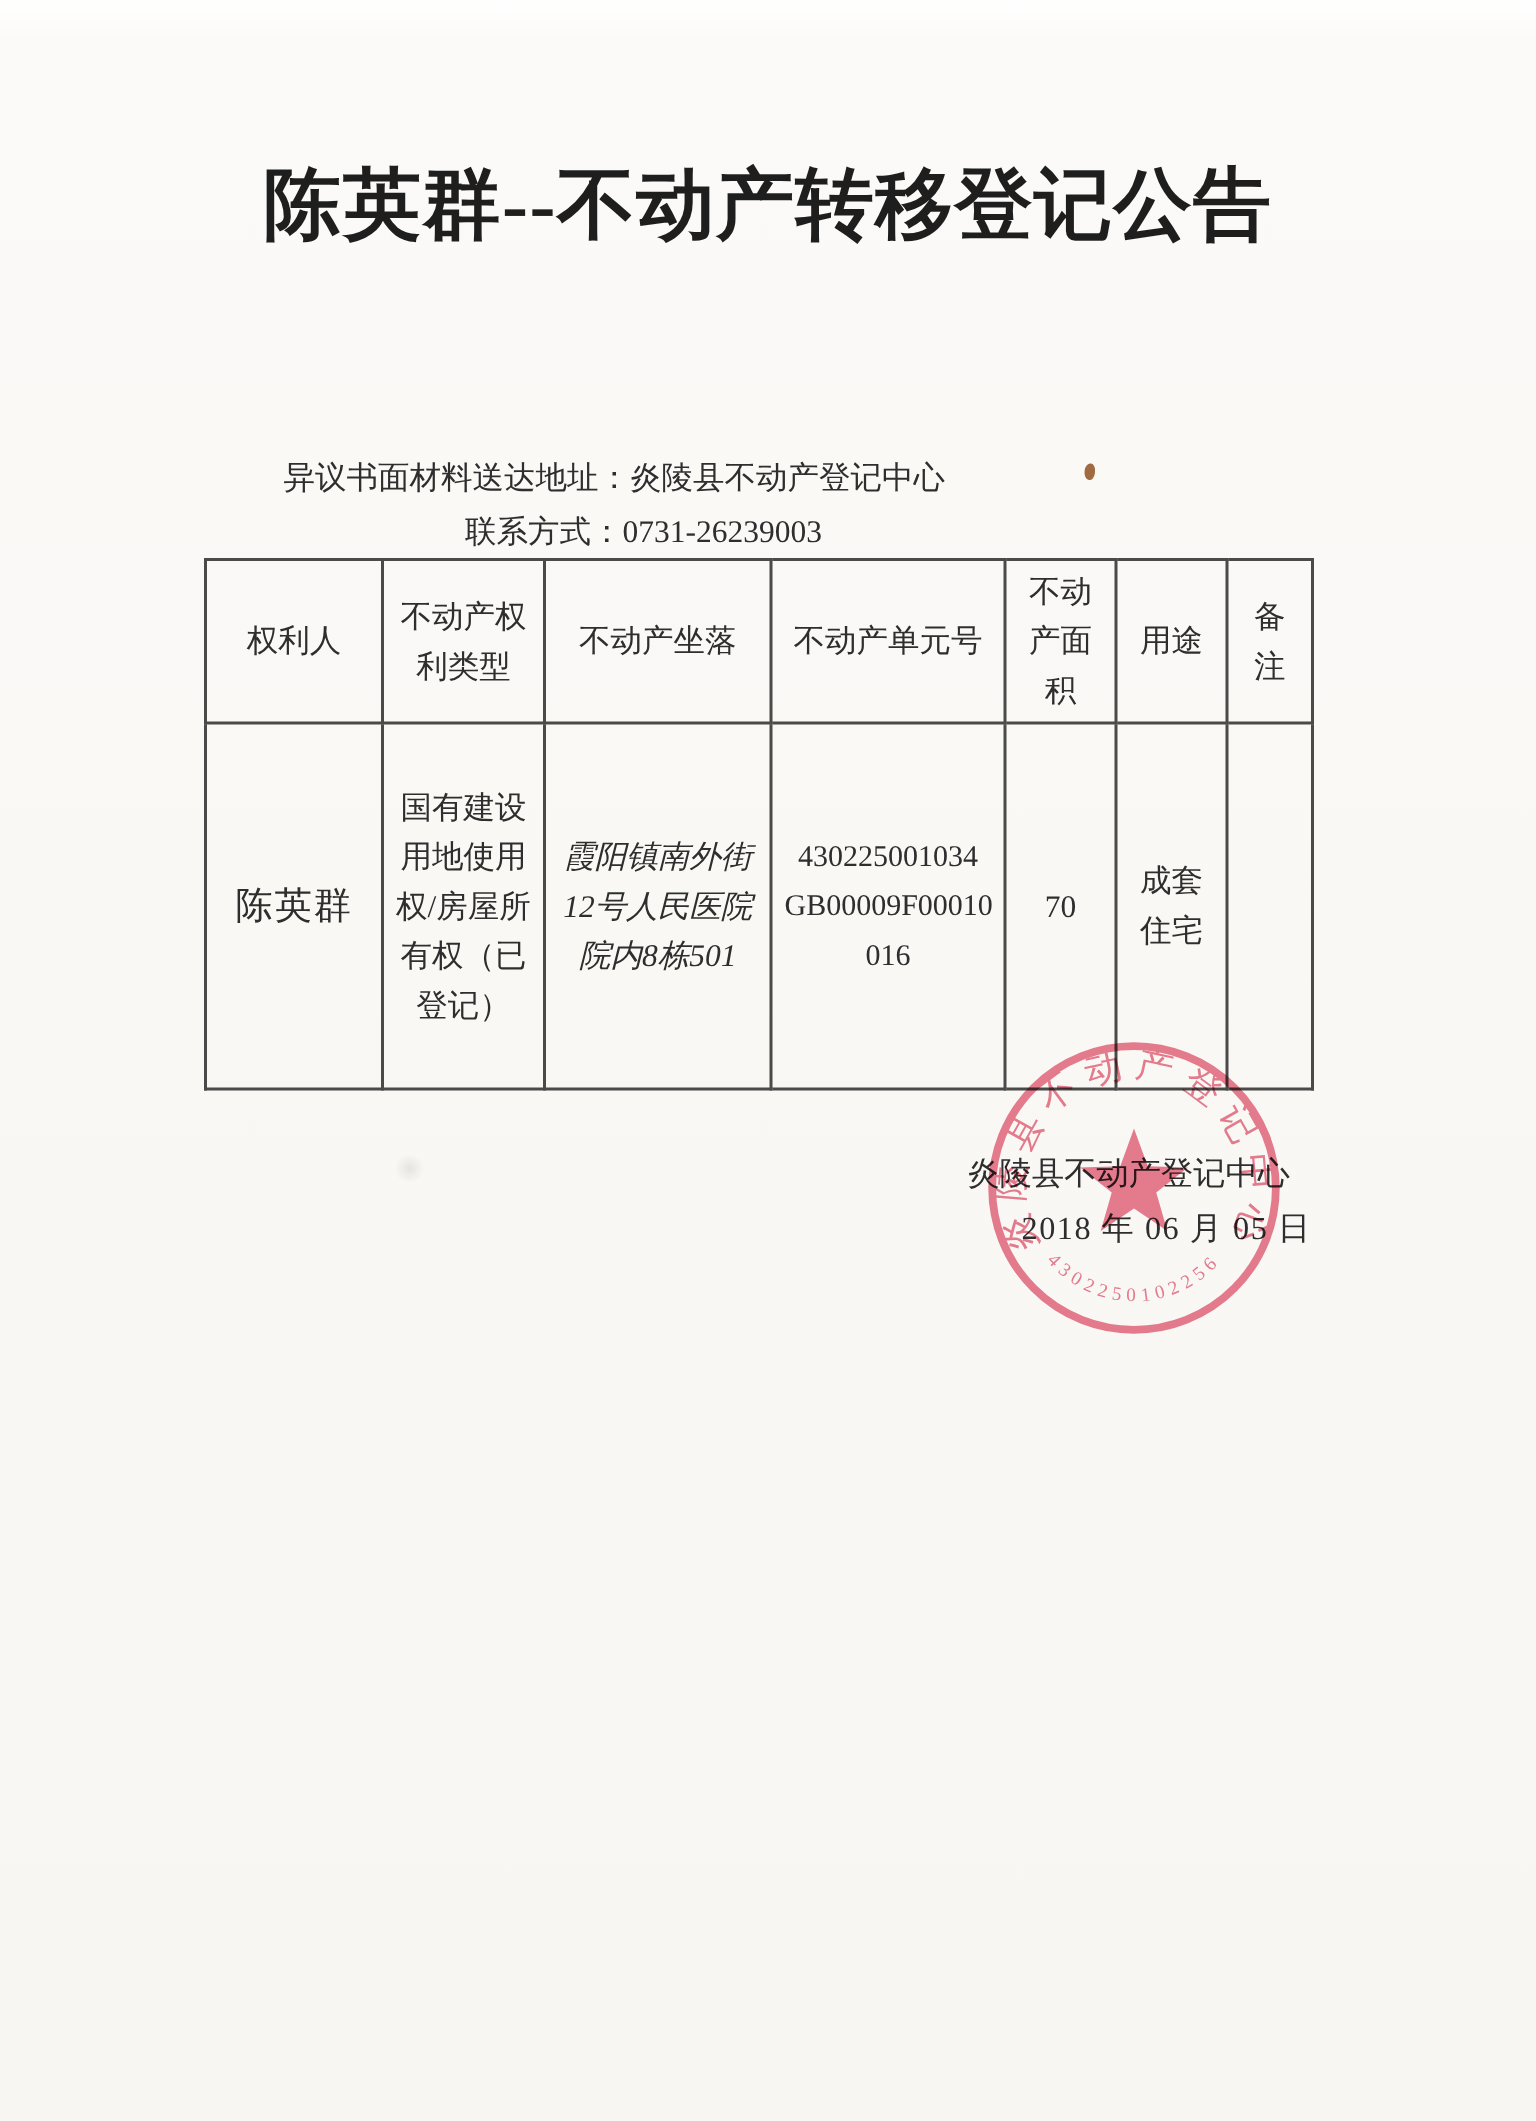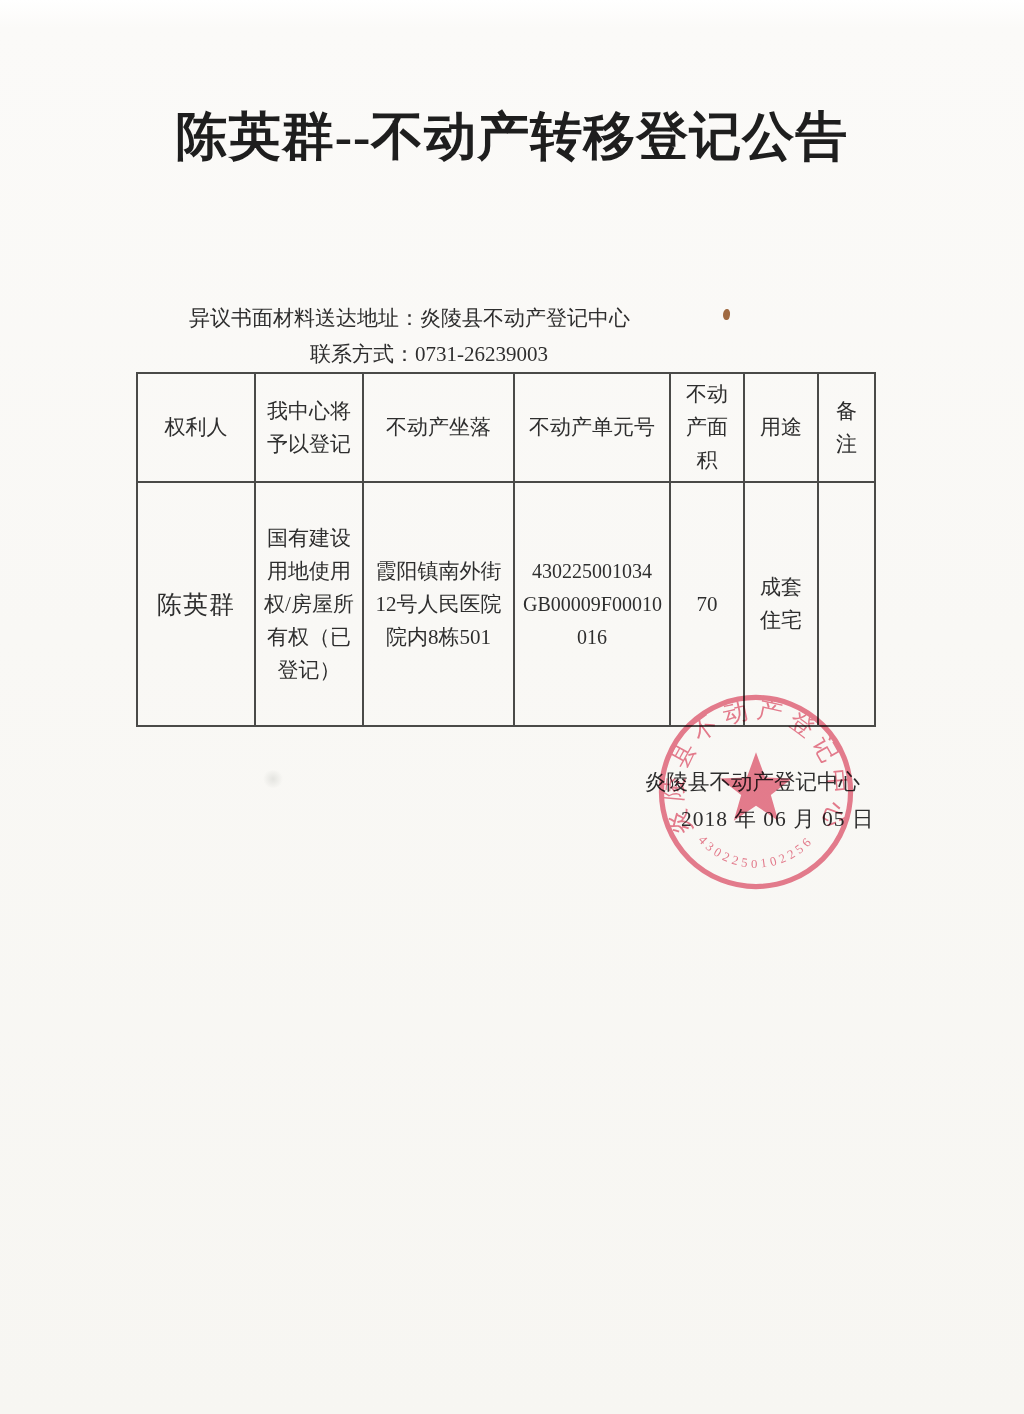--- a/index.html
+++ b/index.html
@@ -39,21 +39,21 @@
   table.announce th,table.announce td{
     border:2px solid #4a4a48;
     text-align:center;vertical-align:middle;
     font-weight:normal;padding:4px 8px;line-height:33px;
     overflow:hidden;
   }
   tr.header-row{height:104px;}
   tr.data-row{height:244px;}
   td.cell-owner{font-size:25px;letter-spacing:1px;}
   td.cell-type{padding:4px 6px;line-height:40px;}
-  td.cell-location{line-height:36px;padding:4px 10px;}
+  td.cell-location{line-height:36px;padding:4px 10px;font-style:italic;}
   td.cell-unit{white-space:pre-line;font-size:20px;line-height:36px;padding:4px 2px;}
   td.cell-use{line-height:40px;}
   .sig-org{
     position:absolute;top:767px;left:645px;
     font-size:21.5px;color:#2e2e2e;white-space:nowrap;
   }
   .sig-date{
     position:absolute;top:804px;left:681px;
     font-size:21.5px;color:#2e2e2e;white-space:nowrap;letter-spacing:1px;
   }
@@ -91,21 +91,21 @@
         <col style="width:108px">
         <col style="width:151px">
       <col style="width:156px">
         <col style="width:74px">
         <col style="width:74px">
         <col style="width:57px">
     </colgroup>
     <tbody>
       <tr class="header-row">
         <th>权利人</th>
-        <th>我中心将予以登记</th>
+        <th>不动产权利类型</th>
         <th>不动产坐落</th>
         <th>不动产单元号</th>
         <th>不动产面积</th>
         <th>用途</th>
         <th>备注</th>
       </tr>
       <tr class="data-row">
         <td class="cell-owner">陈英群</td>
         <td class="cell-type">国有建设用地使用权/房屋所有权（已登记）</td>
         <td class="cell-location">霞阳镇南外街12号人民医院院内8栋501</td>

